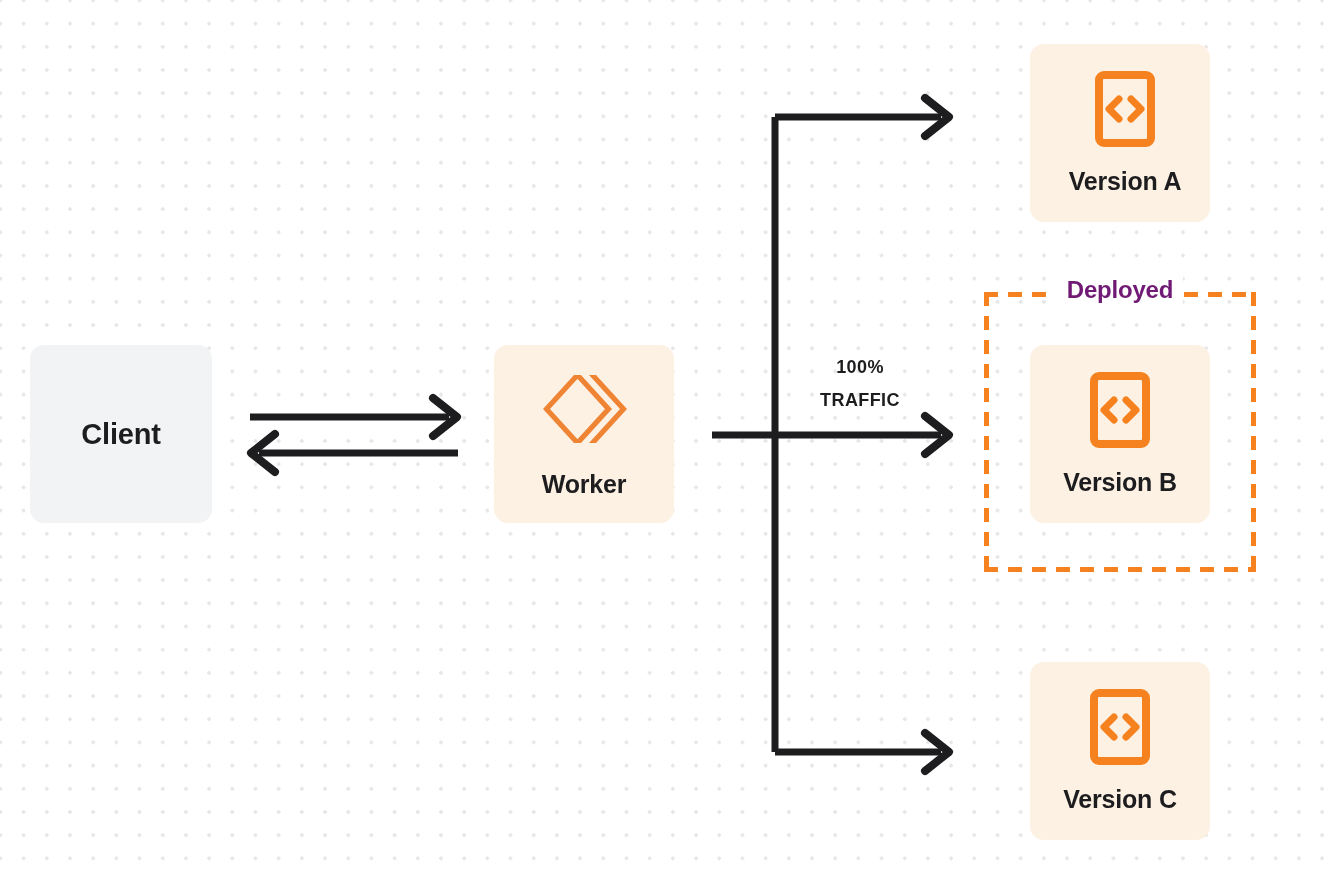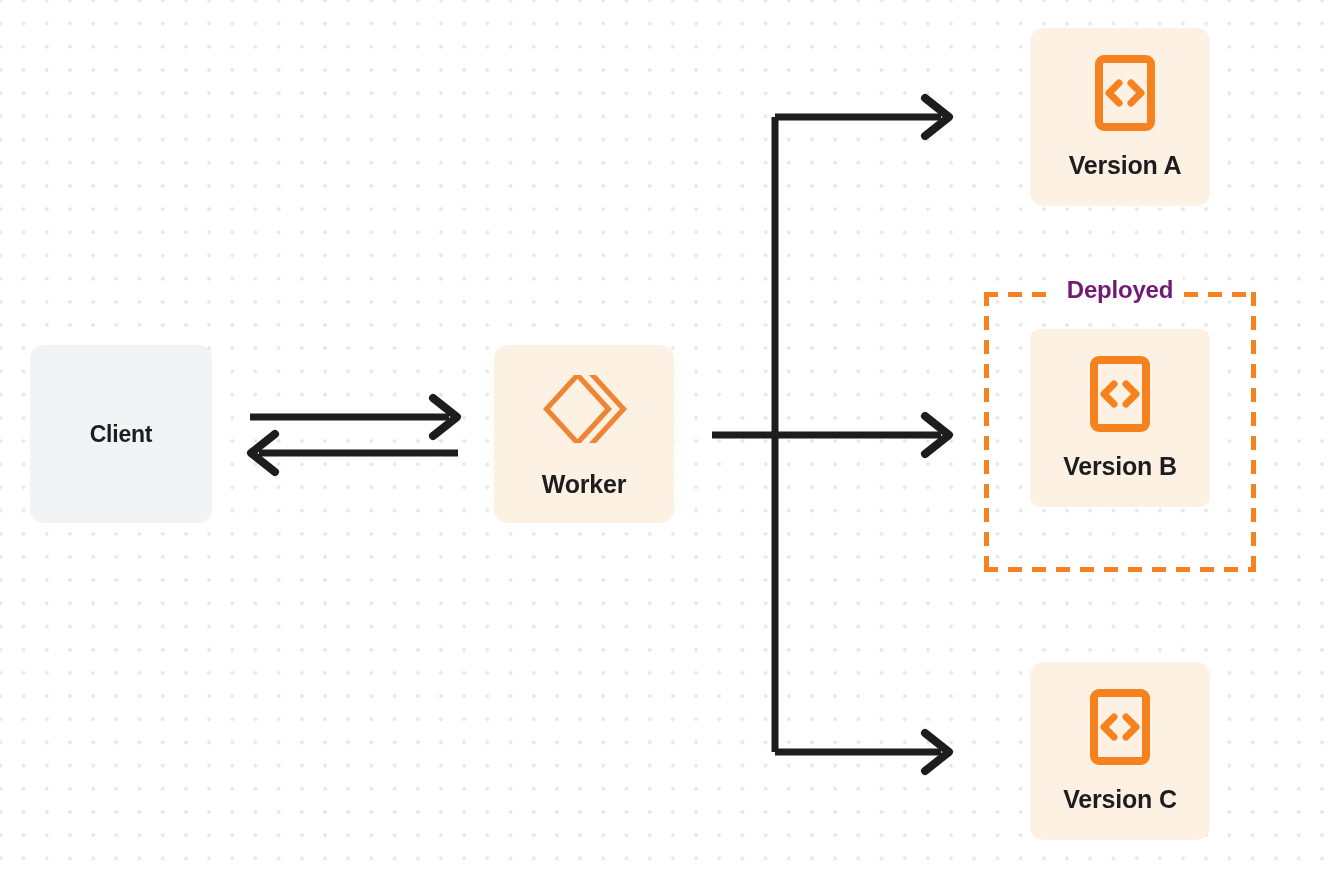--- a/index.html
+++ b/index.html
@@ -37,42 +37,42 @@
   }
 
   
   #client-node {
     left: 30px;
     top: 345px;
     width: 182px;
     height: 178px;
     background: #f2f3f4;
   }
-  #client-node .node-label { font-size: 23px; }
+  #client-node .node-label { font-size: 29px; }
 
   
   #worker-node {
     left: 494px;
     top: 345px;
     width: 180px;
     height: 178px;
     background: #fdf1e4;
   }
   #worker-node .node-label { font-size: 25px; margin-top: 22px; }
 
   
   .version-node {
     width: 180px;
     height: 178px;
     background: #fdf1e4;
     left: 1030px;
   }
   .version-node .node-label { font-size: 25px; margin-top: 20px; }
-  #version-a-node { top: 28px; padding-left: 10px; }
-  #version-b-node { top: 329px; border-radius: 10px; }
+  #version-a-node { top: 44px; padding-left: 10px; }
+  #version-b-node { top: 345px; }
   #version-c-node { top: 662px; }
 
   .icon-wrap { line-height: 0; }
 
   
   #deployed-group {
     position: absolute;
     left: 984px;
     top: 292px;
     width: 272px;
@@ -228,14 +228,18 @@
     <div class="icon-wrap">
       <svg width="60" height="76" viewBox="0 0 60 76" xmlns="http://www.w3.org/2000/svg">
         <rect x="4" y="4" width="52" height="68" rx="5" ry="5" fill="none" stroke="#f6821f" stroke-width="8"></rect>
         <polyline points="24,28 14,38 24,48" fill="none" stroke="#f6821f" stroke-width="7" stroke-linecap="round" stroke-linejoin="round"></polyline>
         <polyline points="36,28 46,38 36,48" fill="none" stroke="#f6821f" stroke-width="7" stroke-linecap="round" stroke-linejoin="round"></polyline>
       </svg>
     </div>
     <div class="node-label">Version C</div>
   </div>
 
+  <div id="traffic-label">
+    <span>100%</span>
+    <span>TRAFFIC</span>
+  </div>
 
 </div>
 
 </body></html>

